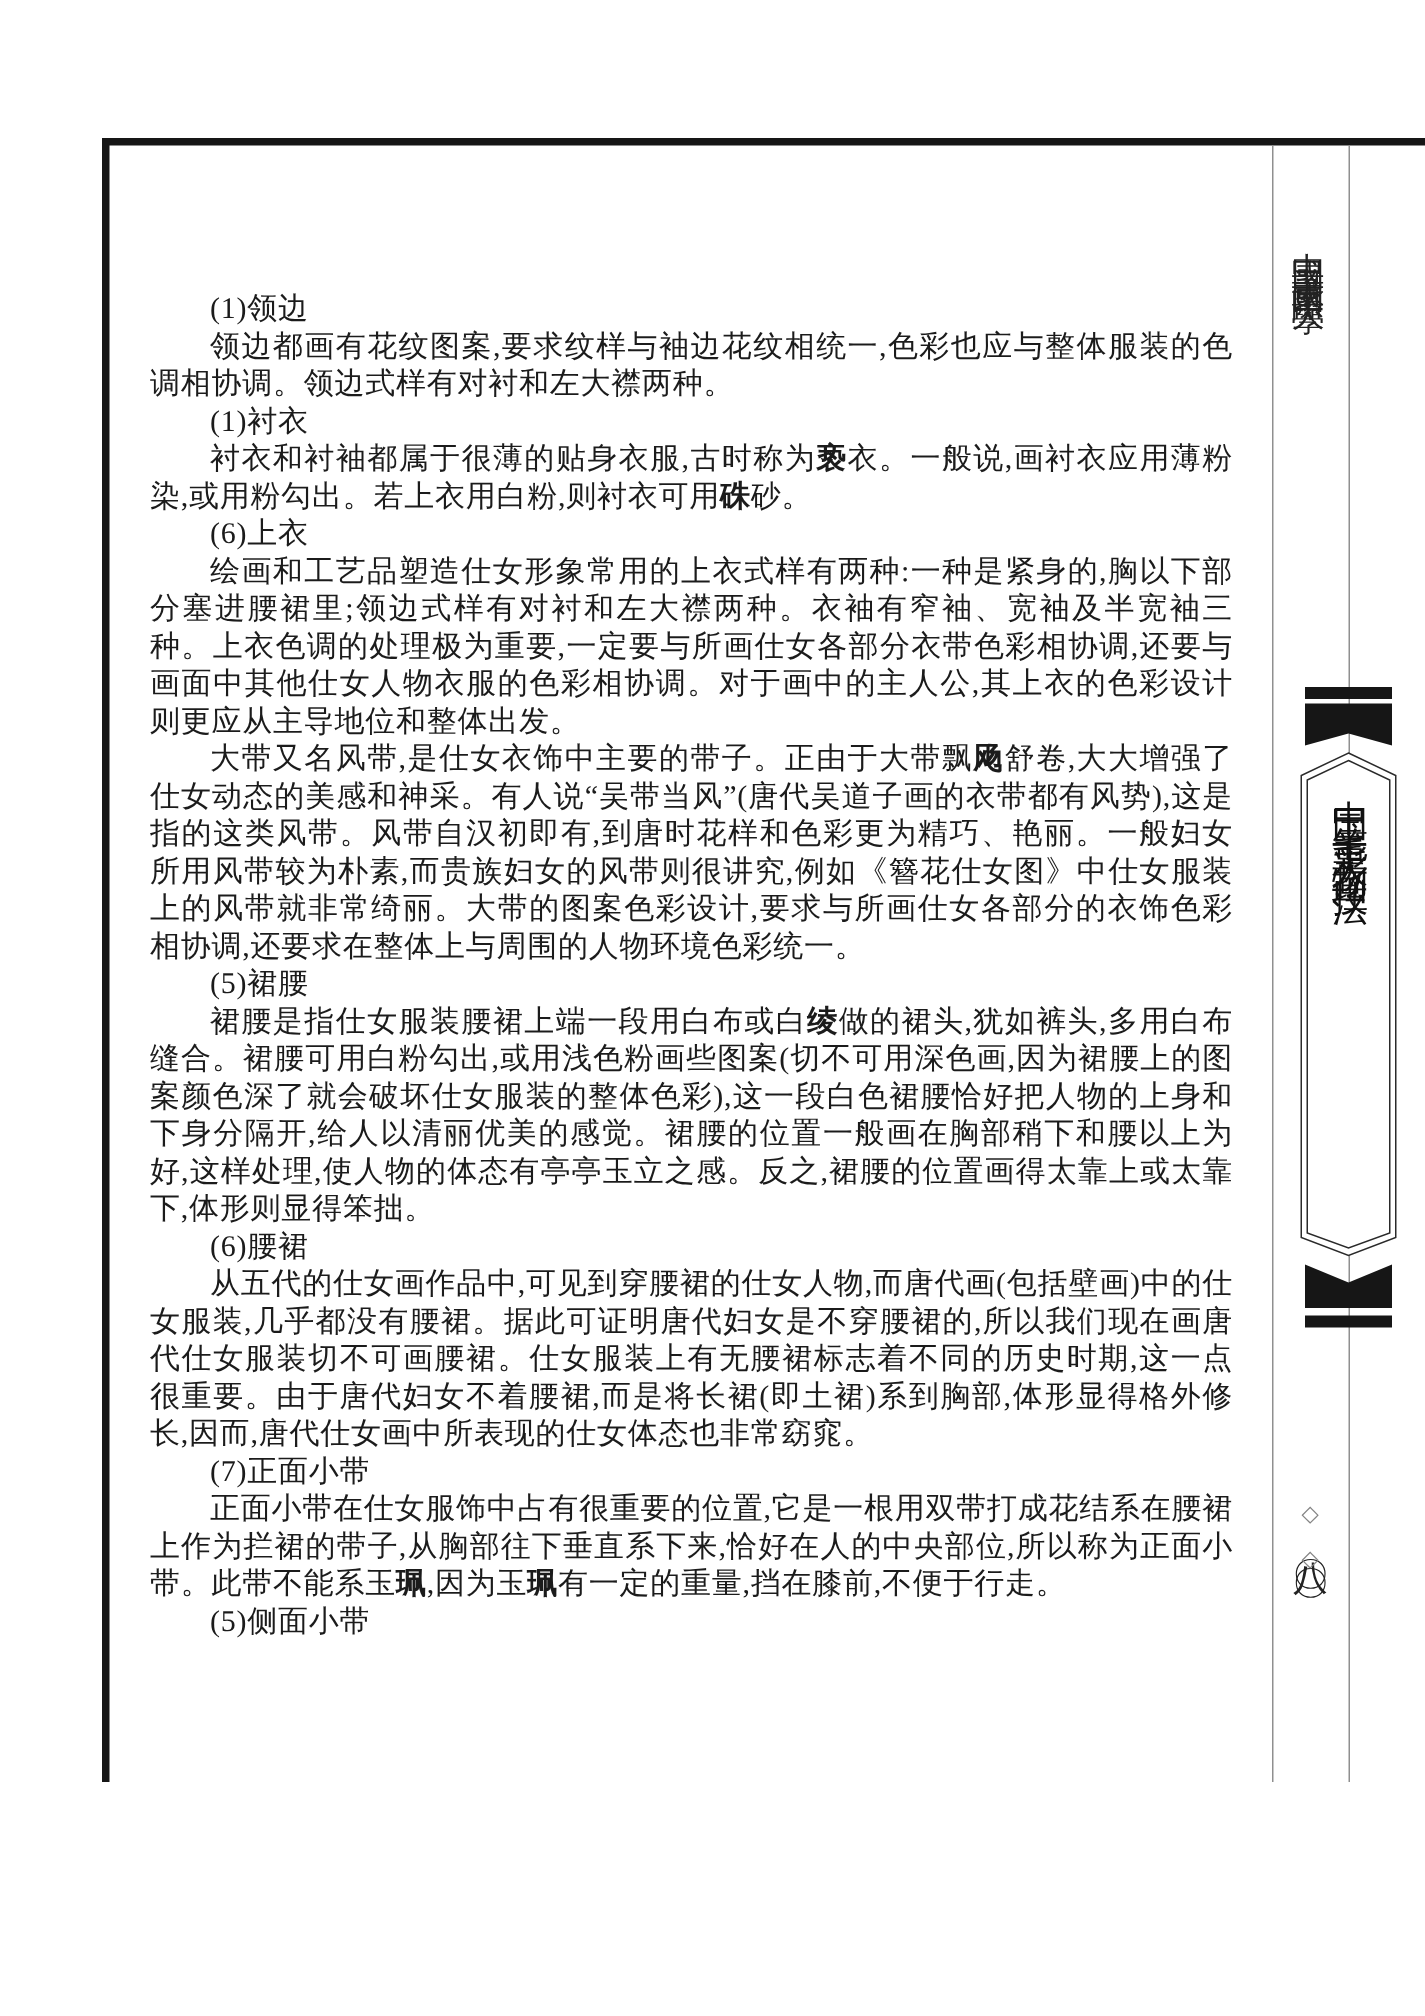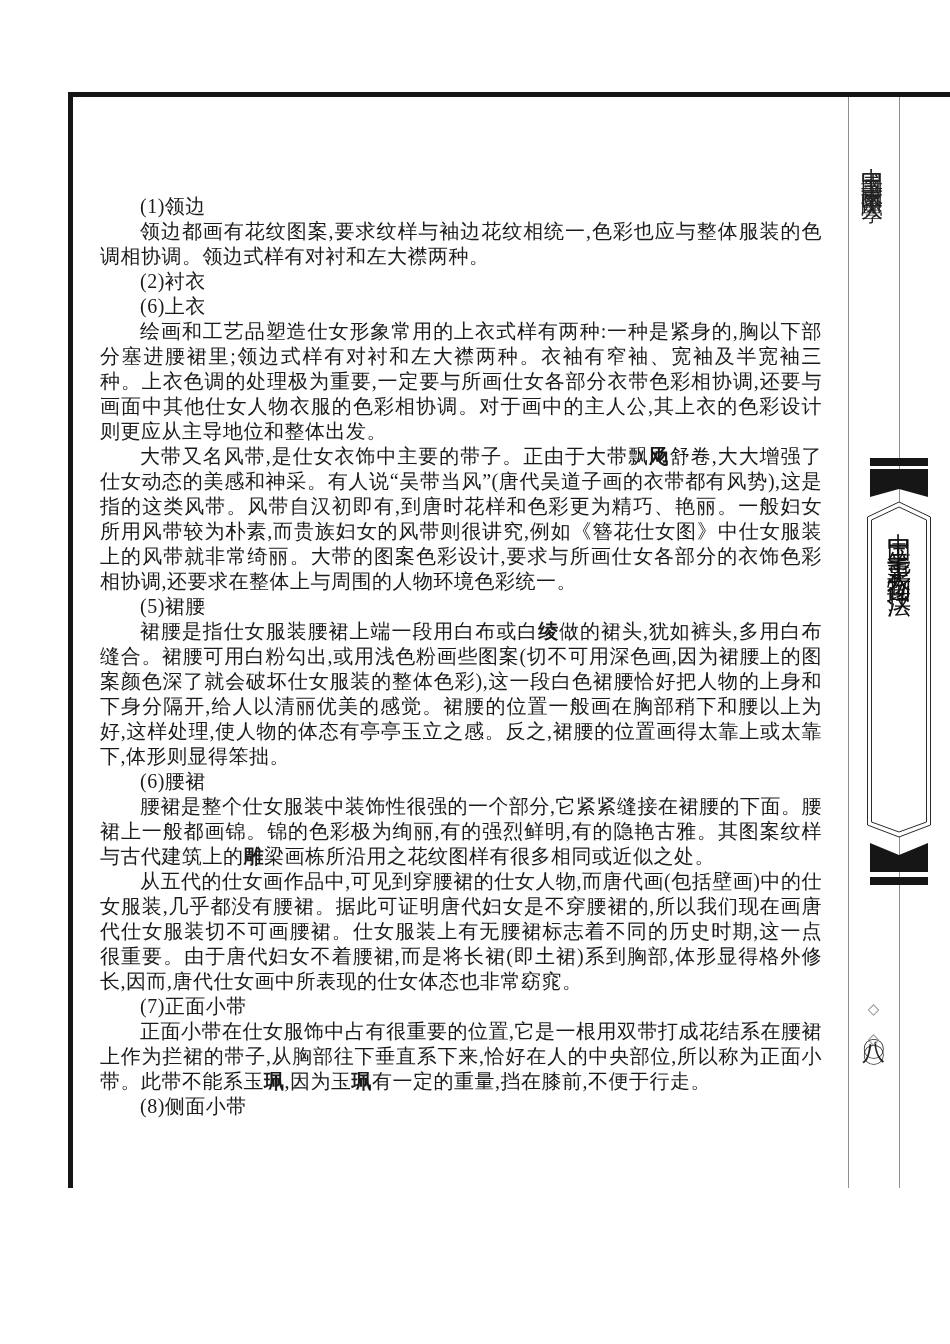--- a/index.html
+++ b/index.html
@@ -42,32 +42,32 @@
 
   <div class="frame-top"></div>
   <div class="frame-left"></div>
   <div class="frame-bottom"></div>
   <div class="rule rule-left"></div>
   <div class="rule rule-right"></div>
 
   <div class="text-block">
     <p>(1)领边</p>
     <p>领边都画有花纹图案,要求纹样与袖边花纹相统一,色彩也应与整体服装的色调相协调。领边式样有对衬和左大襟两种。</p>
-    <p>(2)衬衣</p>
+    <p>(1)衬衣</p>
+    <p>衬衣和衬袖都属于很薄的贴身衣服,古时称为<b>亵</b>衣。一般说,画衬衣应用薄粉染,或用粉勾出。若上衣用白粉,则衬衣可用<b>硃</b>砂。</p>
     <p>(6)上衣</p>
     <p>绘画和工艺品塑造仕女形象常用的上衣式样有两种:一种是紧身的,胸以下部分塞进腰裙里;领边式样有对衬和左大襟两种。衣袖有窄袖、宽袖及半宽袖三种。上衣色调的处理极为重要,一定要与所画仕女各部分衣带色彩相协调,还要与画面中其他仕女人物衣服的色彩相协调。对于画中的主人公,其上衣的色彩设计则更应从主导地位和整体出发。</p>
     <p>大带又名风带,是仕女衣饰中主要的带子。正由于大带飘<b>飏</b>舒卷,大大增强了仕女动态的美感和神采。有人说“吴带当风”(唐代吴道子画的衣带都有风势),这是指的这类风带。风带自汉初即有,到唐时花样和色彩更为精巧、艳丽。一般妇女所用风带较为朴素,而贵族妇女的风带则很讲究,例如《簪花仕女图》中仕女服装上的风带就非常绮丽。大带的图案色彩设计,要求与所画仕女各部分的衣饰色彩相协调,还要求在整体上与周围的人物环境色彩统一。</p>
     <p>(5)裙腰</p>
     <p>裙腰是指仕女服装腰裙上端一段用白布或白<b>绫</b>做的裙头,犹如裤头,多用白布缝合。裙腰可用白粉勾出,或用浅色粉画些图案(切不可用深色画,因为裙腰上的图案颜色深了就会破坏仕女服装的整体色彩),这一段白色裙腰恰好把人物的上身和下身分隔开,给人以清丽优美的感觉。裙腰的位置一般画在胸部稍下和腰以上为好,这样处理,使人物的体态有亭亭玉立之感。反之,裙腰的位置画得太靠上或太靠下,体形则显得笨拙。</p>
     <p>(6)腰裙</p>
-    <p>腰裙是整个仕女服装中装饰性很强的一个部分,它紧紧缝接在裙腰的下面。腰裙上一般都画锦。锦的色彩极为绚丽,有的强烈鲜明,有的隐艳古雅。其图案纹样与古代建筑上的<b>雕</b>梁画栋所沿用之花纹图样有很多相同或近似之处。</p>
     <p>从五代的仕女画作品中,可见到穿腰裙的仕女人物,而唐代画(包括壁画)中的仕女服装,几乎都没有腰裙。据此可证明唐代妇女是不穿腰裙的,所以我们现在画唐代仕女服装切不可画腰裙。仕女服装上有无腰裙标志着不同的历史时期,这一点很重要。由于唐代妇女不着腰裙,而是将长裙(即土裙)系到胸部,体形显得格外修长,因而,唐代仕女画中所表现的仕女体态也非常窈窕。</p>
     <p>(7)正面小带</p>
     <p>正面小带在仕女服饰中占有很重要的位置,它是一根用双带打成花结系在腰裙上作为拦裙的带子,从胸部往下垂直系下来,恰好在人的中央部位,所以称为正面小带。此带不能系玉<b>珮</b>,因为玉<b>珮</b>有一定的重量,挡在膝前,不便于行走。</p>
-    <p>(8)侧面小带</p>
+    <p>(5)侧面小带</p>
   </div>
 
   <div class="univ">中國書畫國際大學</div>
 
   <div class="banner">
     <svg width="66" height="432" viewBox="0 0 66 432">
       <rect x="4" y="2" width="58" height="8" fill="#161616"></rect>
       <polygon points="4,13 62,13 62,41 33,33 4,41" fill="#161616"></polygon>
       <polygon points="33,46 64.5,61 64.5,369 33,381 1.5,369 1.5,61" fill="#ffffff" stroke="#2a2a2a" stroke-width="1"></polygon>
       <polygon points="33,51 60.5,64 60.5,366 33,376 5.5,366 5.5,64" fill="none" stroke="#2a2a2a" stroke-width="1"></polygon>

